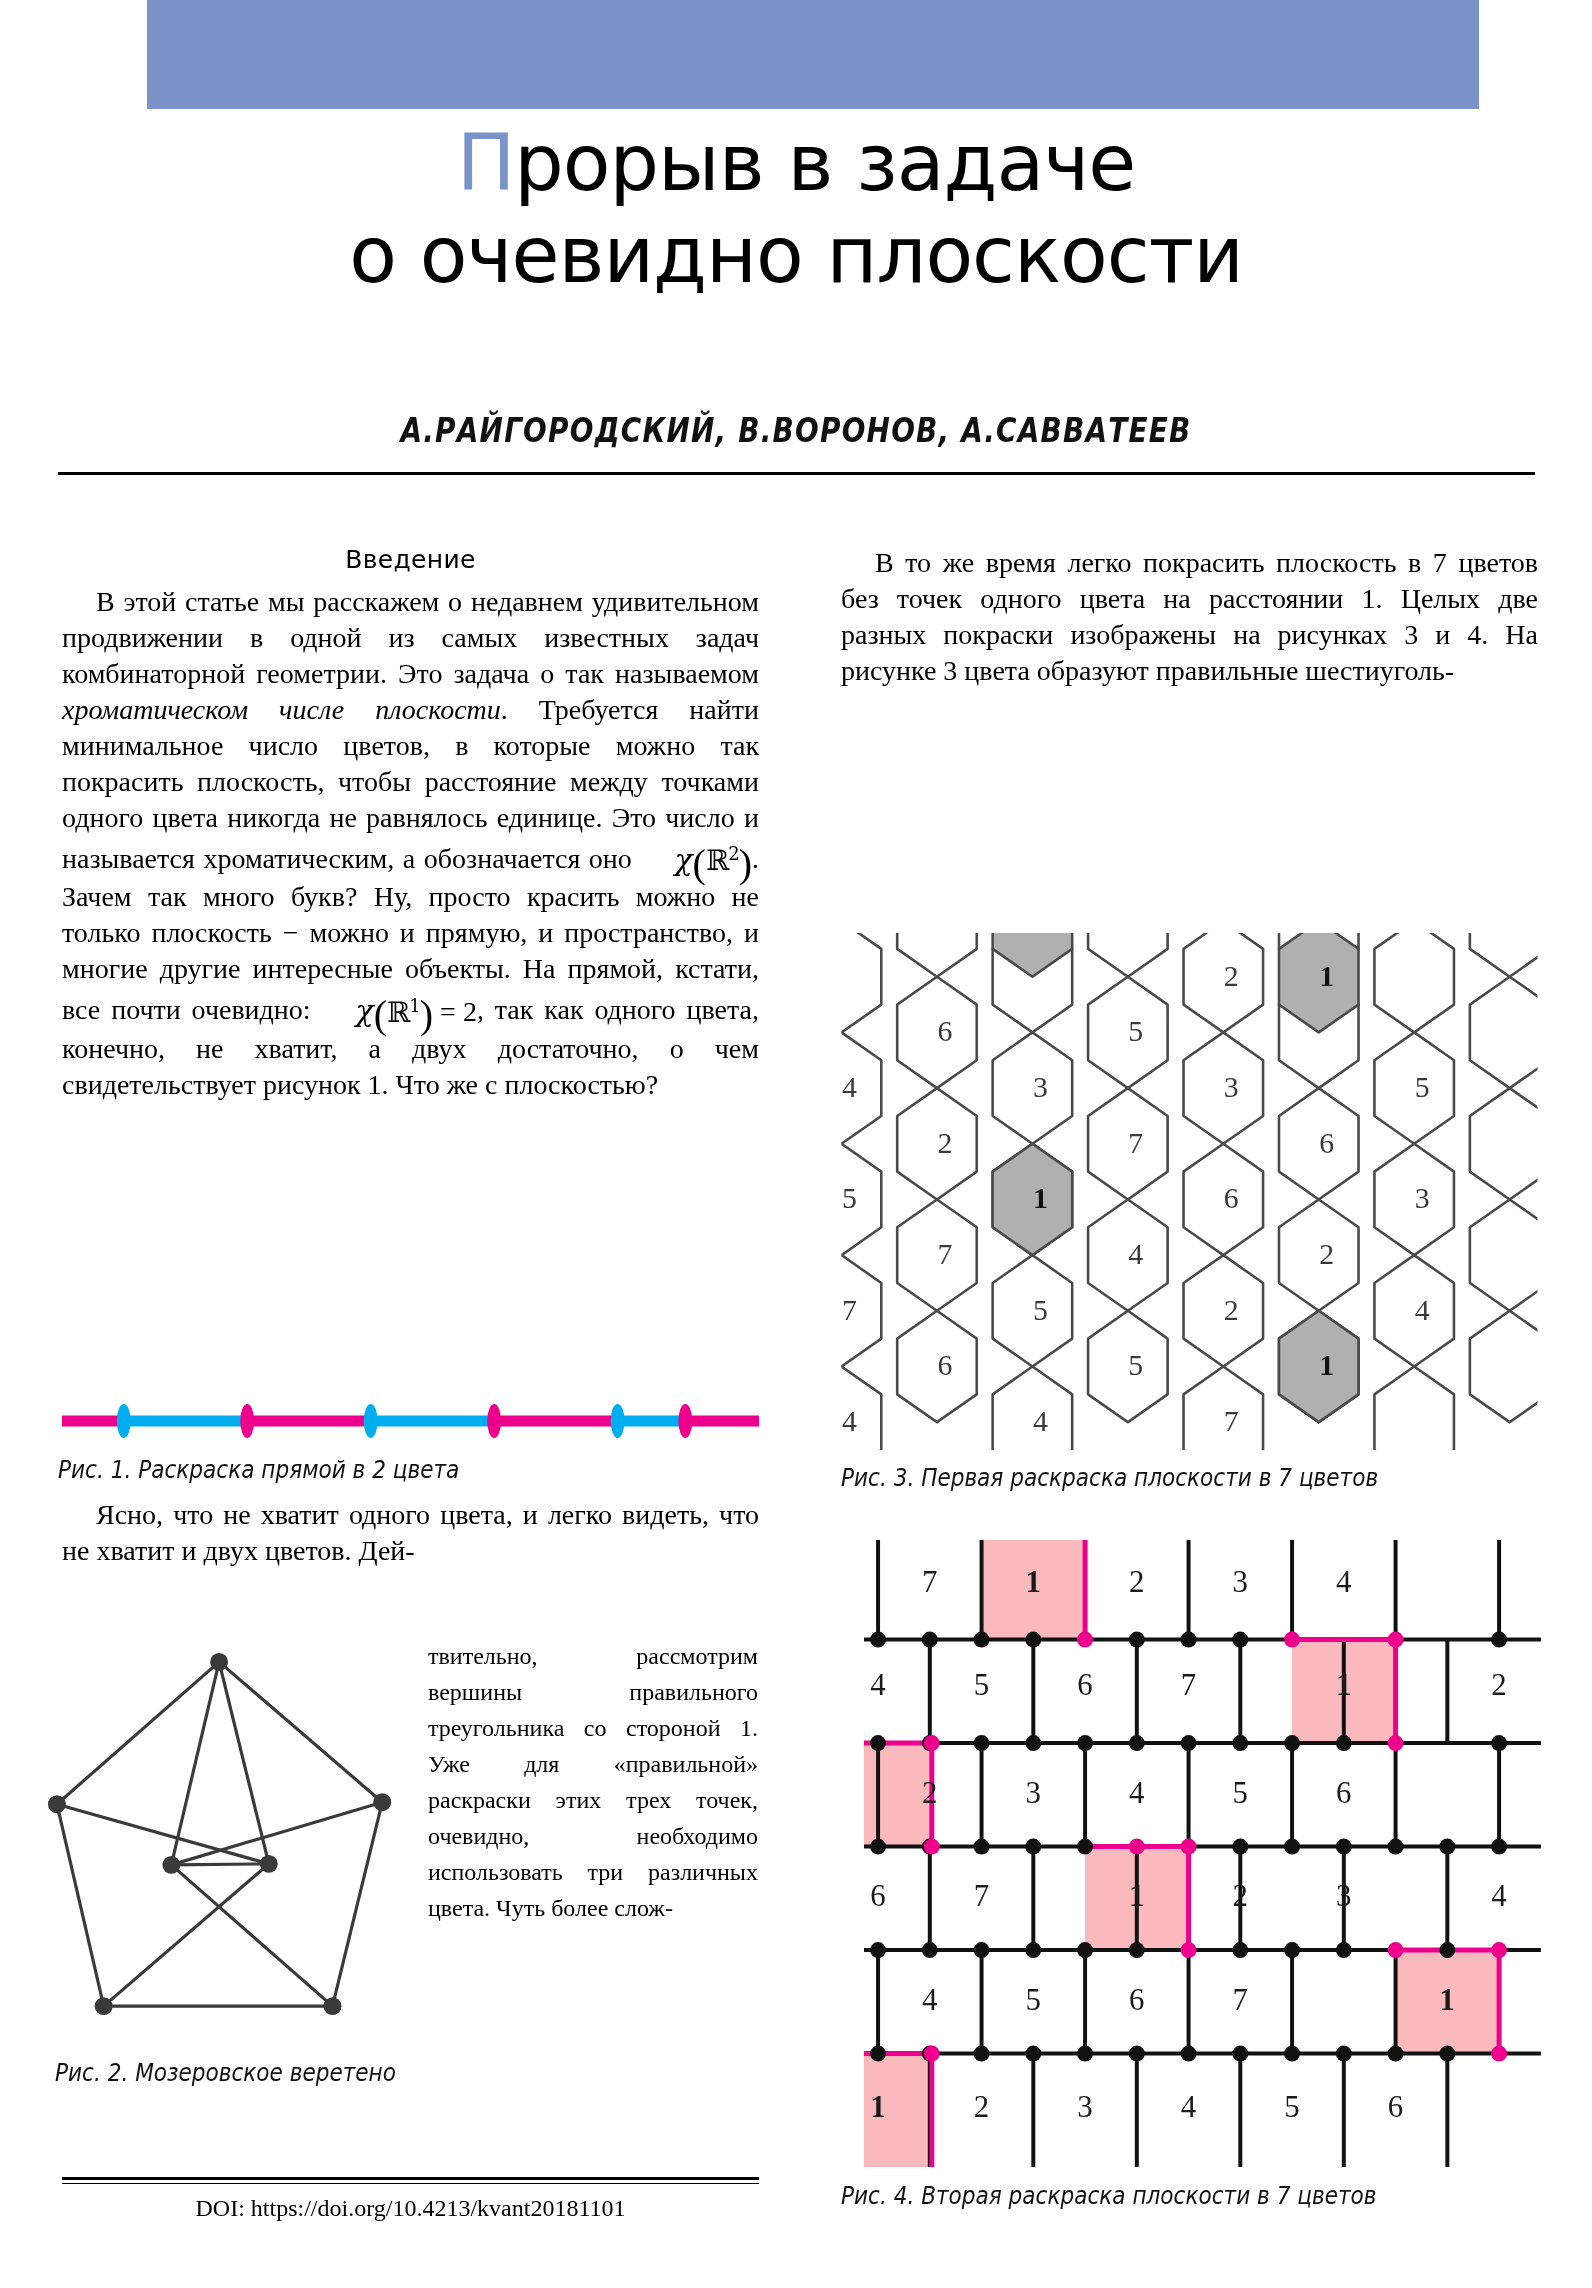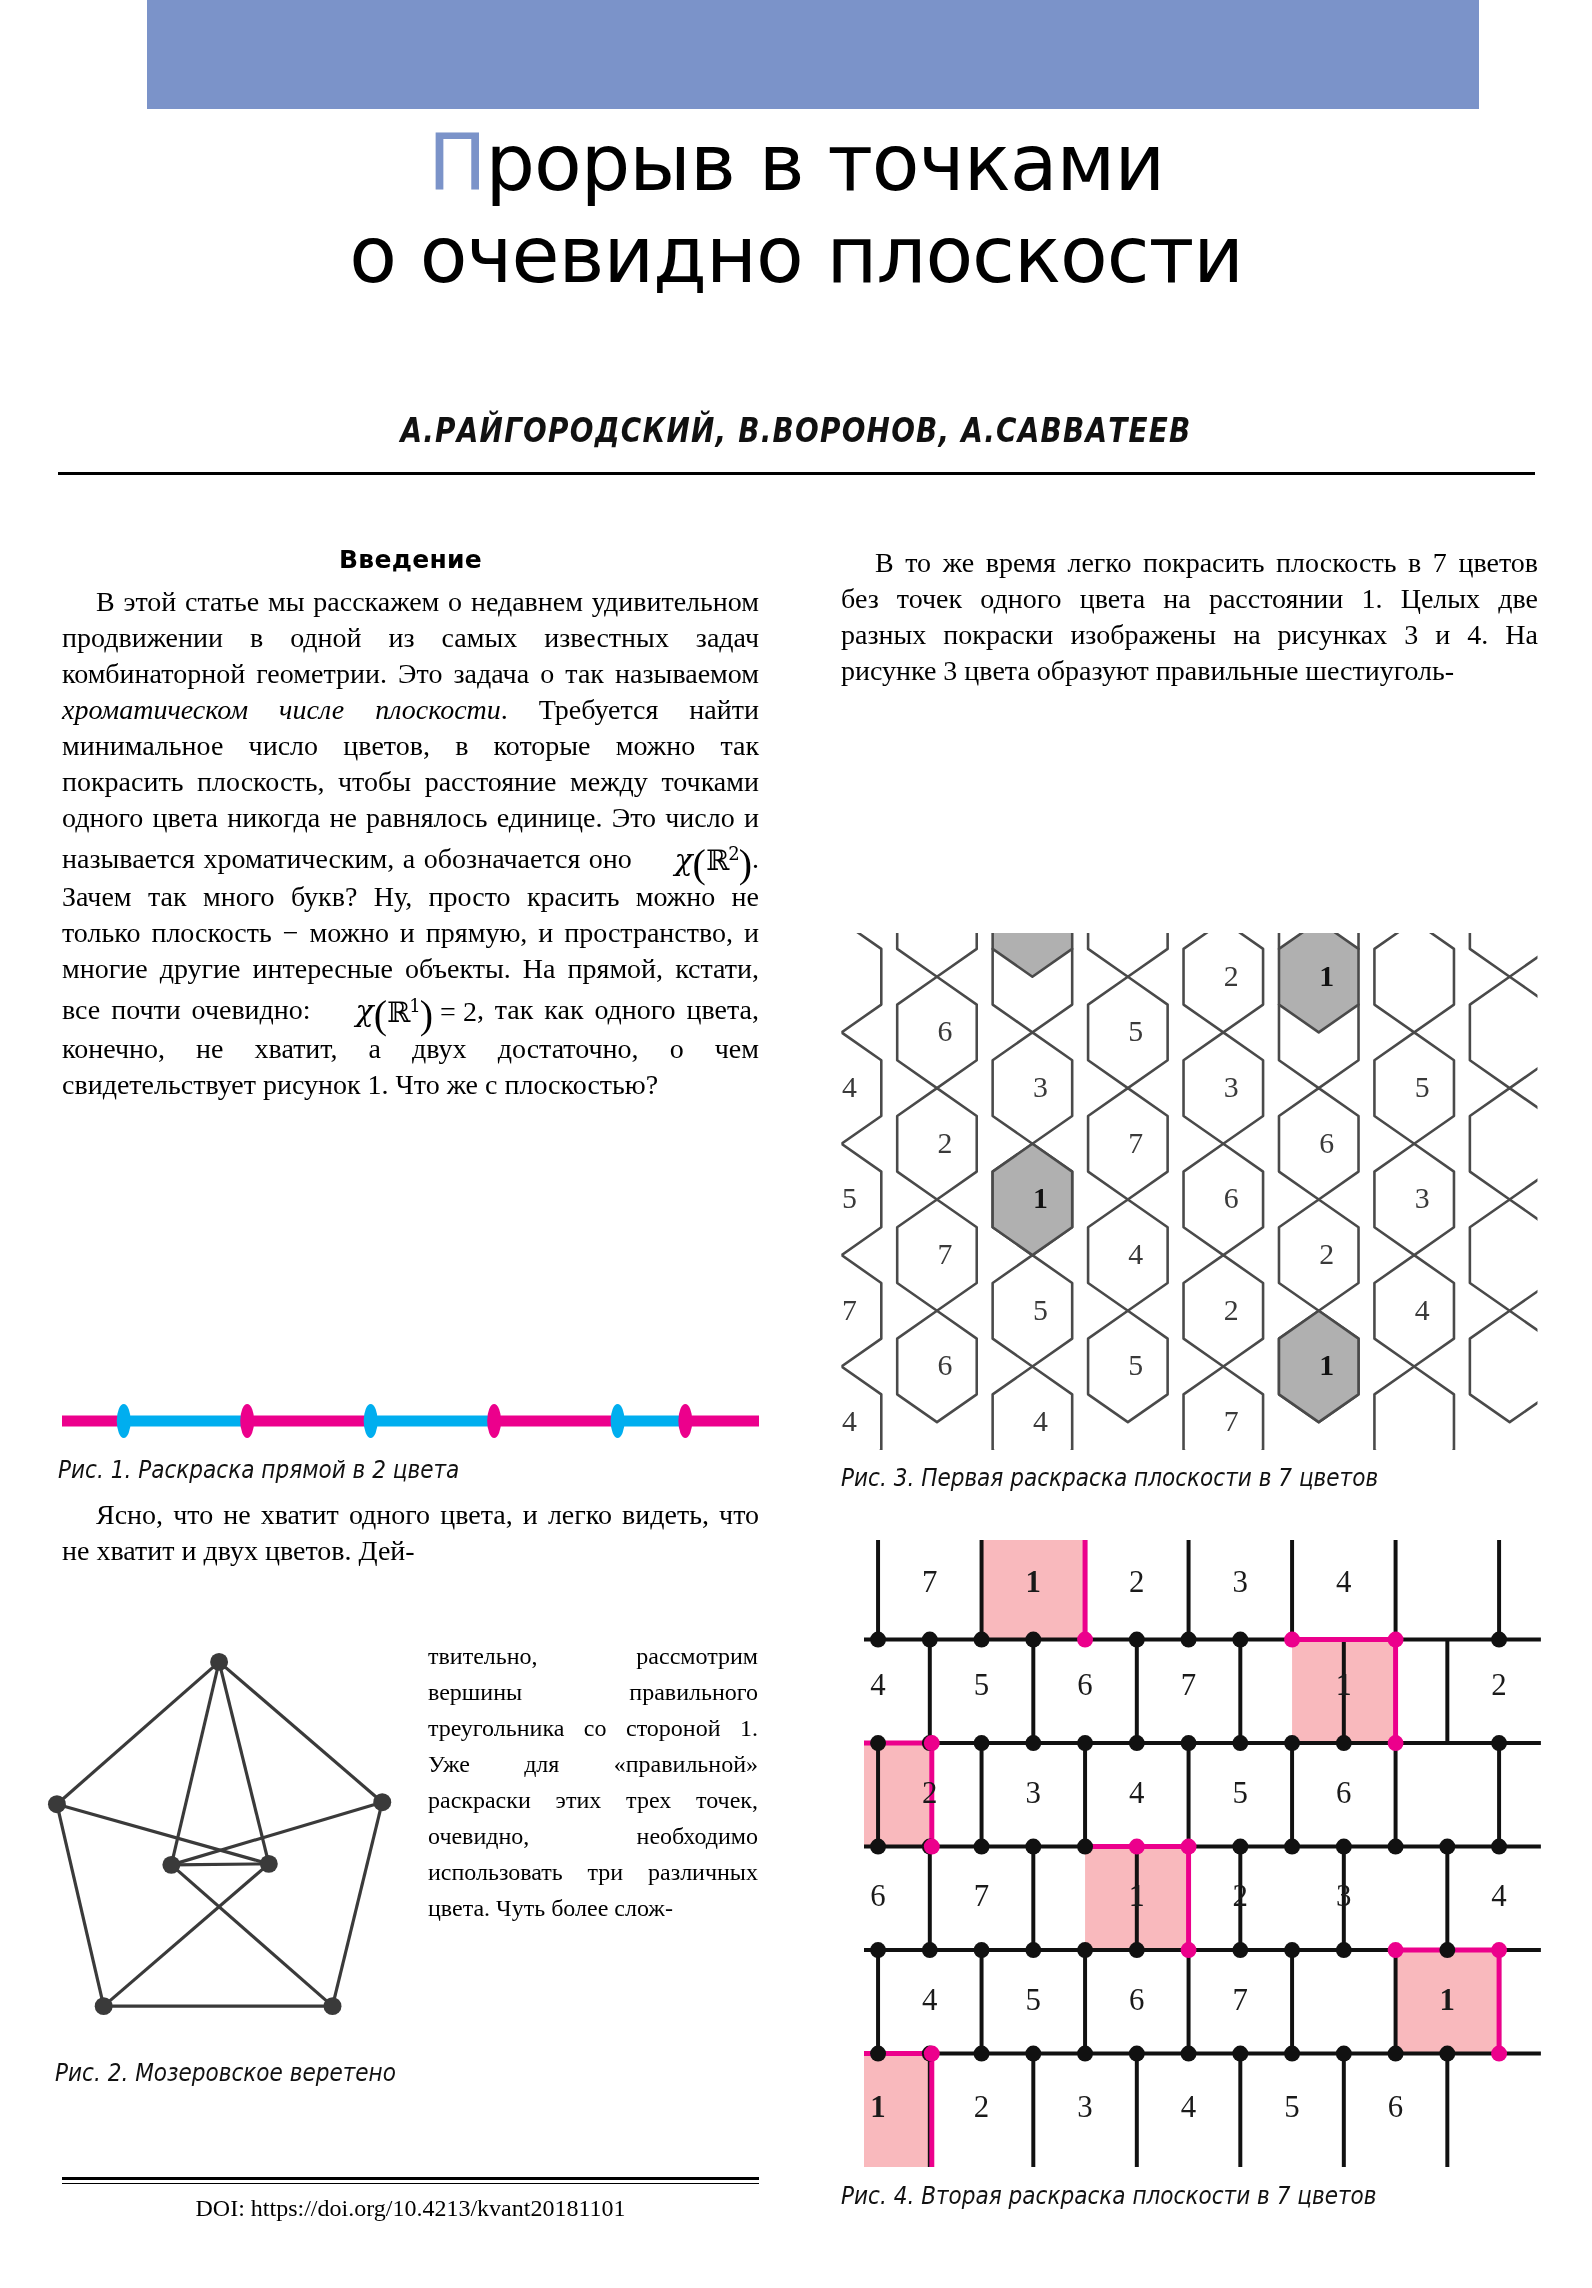--- a/index.html
+++ b/index.html
@@ -26,21 +26,21 @@
   }
   #rule-under-authors{position:absolute;left:58px;top:472px;width:1477px;height:0;
     border-top:3px solid #000;}
 
   
   .col{position:absolute;width:697px;}
   #col-left{left:62px;top:545px;}
   #col-right{left:841px;top:545px;}
 
   .sechead{
-    font-family:"DejaVu Sans",sans-serif;font-weight:700;font-size:25px;
+    font-family:"DejaVu Sans",sans-serif;font-weight:400;font-size:25px;
     text-align:center;margin:0 0 10px 0;letter-spacing:0.3px;
   }
   p.body{
     margin:0;font-size:28px;line-height:36px;text-align:justify;
     text-indent:34px;text-justify:inter-word;hyphens:manual;
   }
   p.body.cont{text-indent:0;}
   .it{font-style:italic;}
 
   
@@ -90,21 +90,21 @@
   .gridnum.one{font-weight:700;}
 </style>
 </head>
 <body>
 
 <div class="page">
 
   <div id="header-bar"></div>
 
   <div id="title-block">
-    <div class="title-line"><span class="dropcap">П</span><span>рорыв в точками</span></div>
+    <div class="title-line"><span class="dropcap">П</span><span>рорыв в задаче</span></div>
     <div class="title-line">о очевидно плоскости</div>
   </div>
 
   <div id="authors">А.РАЙГОРОДСКИЙ,  В.ВОРОНОВ,  А.САВВАТЕЕВ</div>
   <div id="rule-under-authors"></div>
 
   <div class="col" id="col-left">
     <div class="sechead">Введение</div>
     <p class="body"><span>В этой статье мы расскажем о недавнем удивительном продвижении в одной из самых известных задач комбинаторной геометрии. Это задача о так называемом </span><span class="it">хроматическом числе плоскости</span><span>. Требуется найти минимальное число цветов, в которые можно так покрасить плоскость, чтобы расстояние между точками одного цвета никогда не равнялось единице. Это число и называется хроматическим, а обозначается оно </span><span class="math"><span class="chi">χ</span><span class="paren">(</span><span class="bbR">ℝ<span class="sup">2</span></span><span class="paren">)</span></span><span>. Зачем так много букв? Ну, просто красить можно не только плоскость − можно и прямую, и пространство, и многие другие интересные объекты. На прямой, кстати, все почти очевидно: </span><span class="math"><span class="chi">χ</span><span class="paren">(</span><span class="bbR">ℝ<span class="sup">1</span></span><span class="paren">)</span> = 2</span><span>, так как одного цвета, конечно, не хватит, а двух достаточно, о чем свидетельствует рисунок 1. Что же с плоскостью?</span></p>
   </div>

